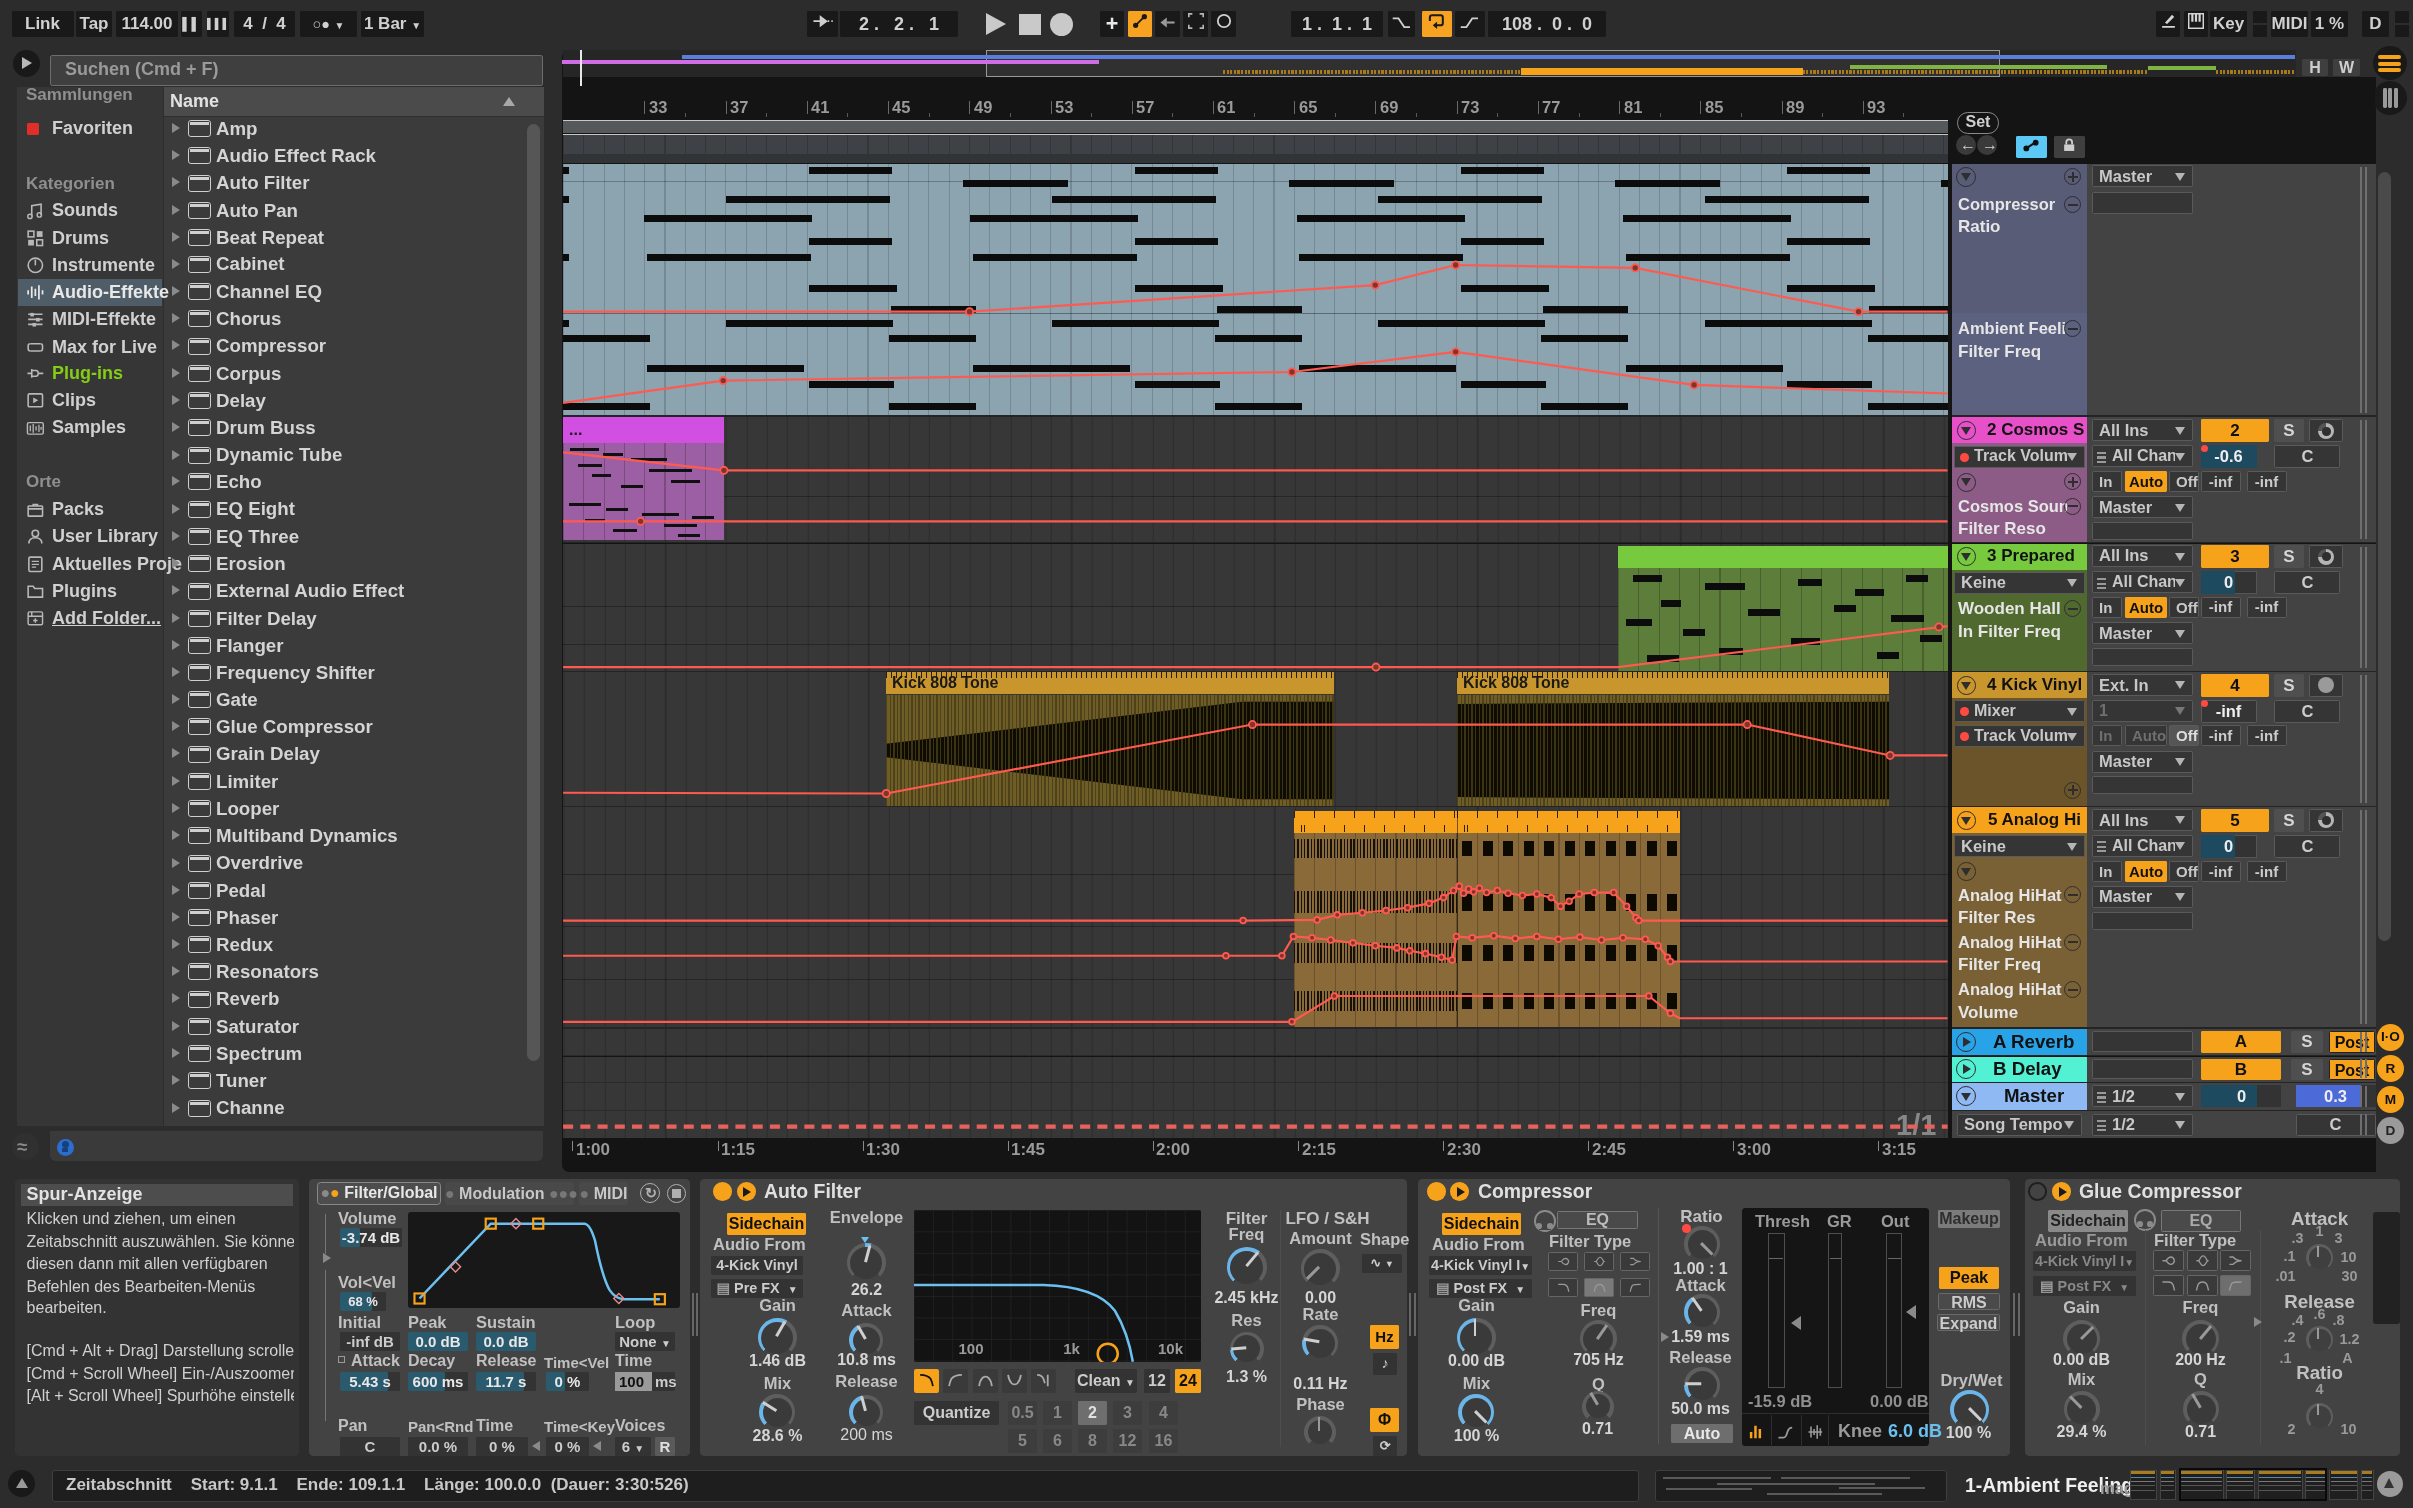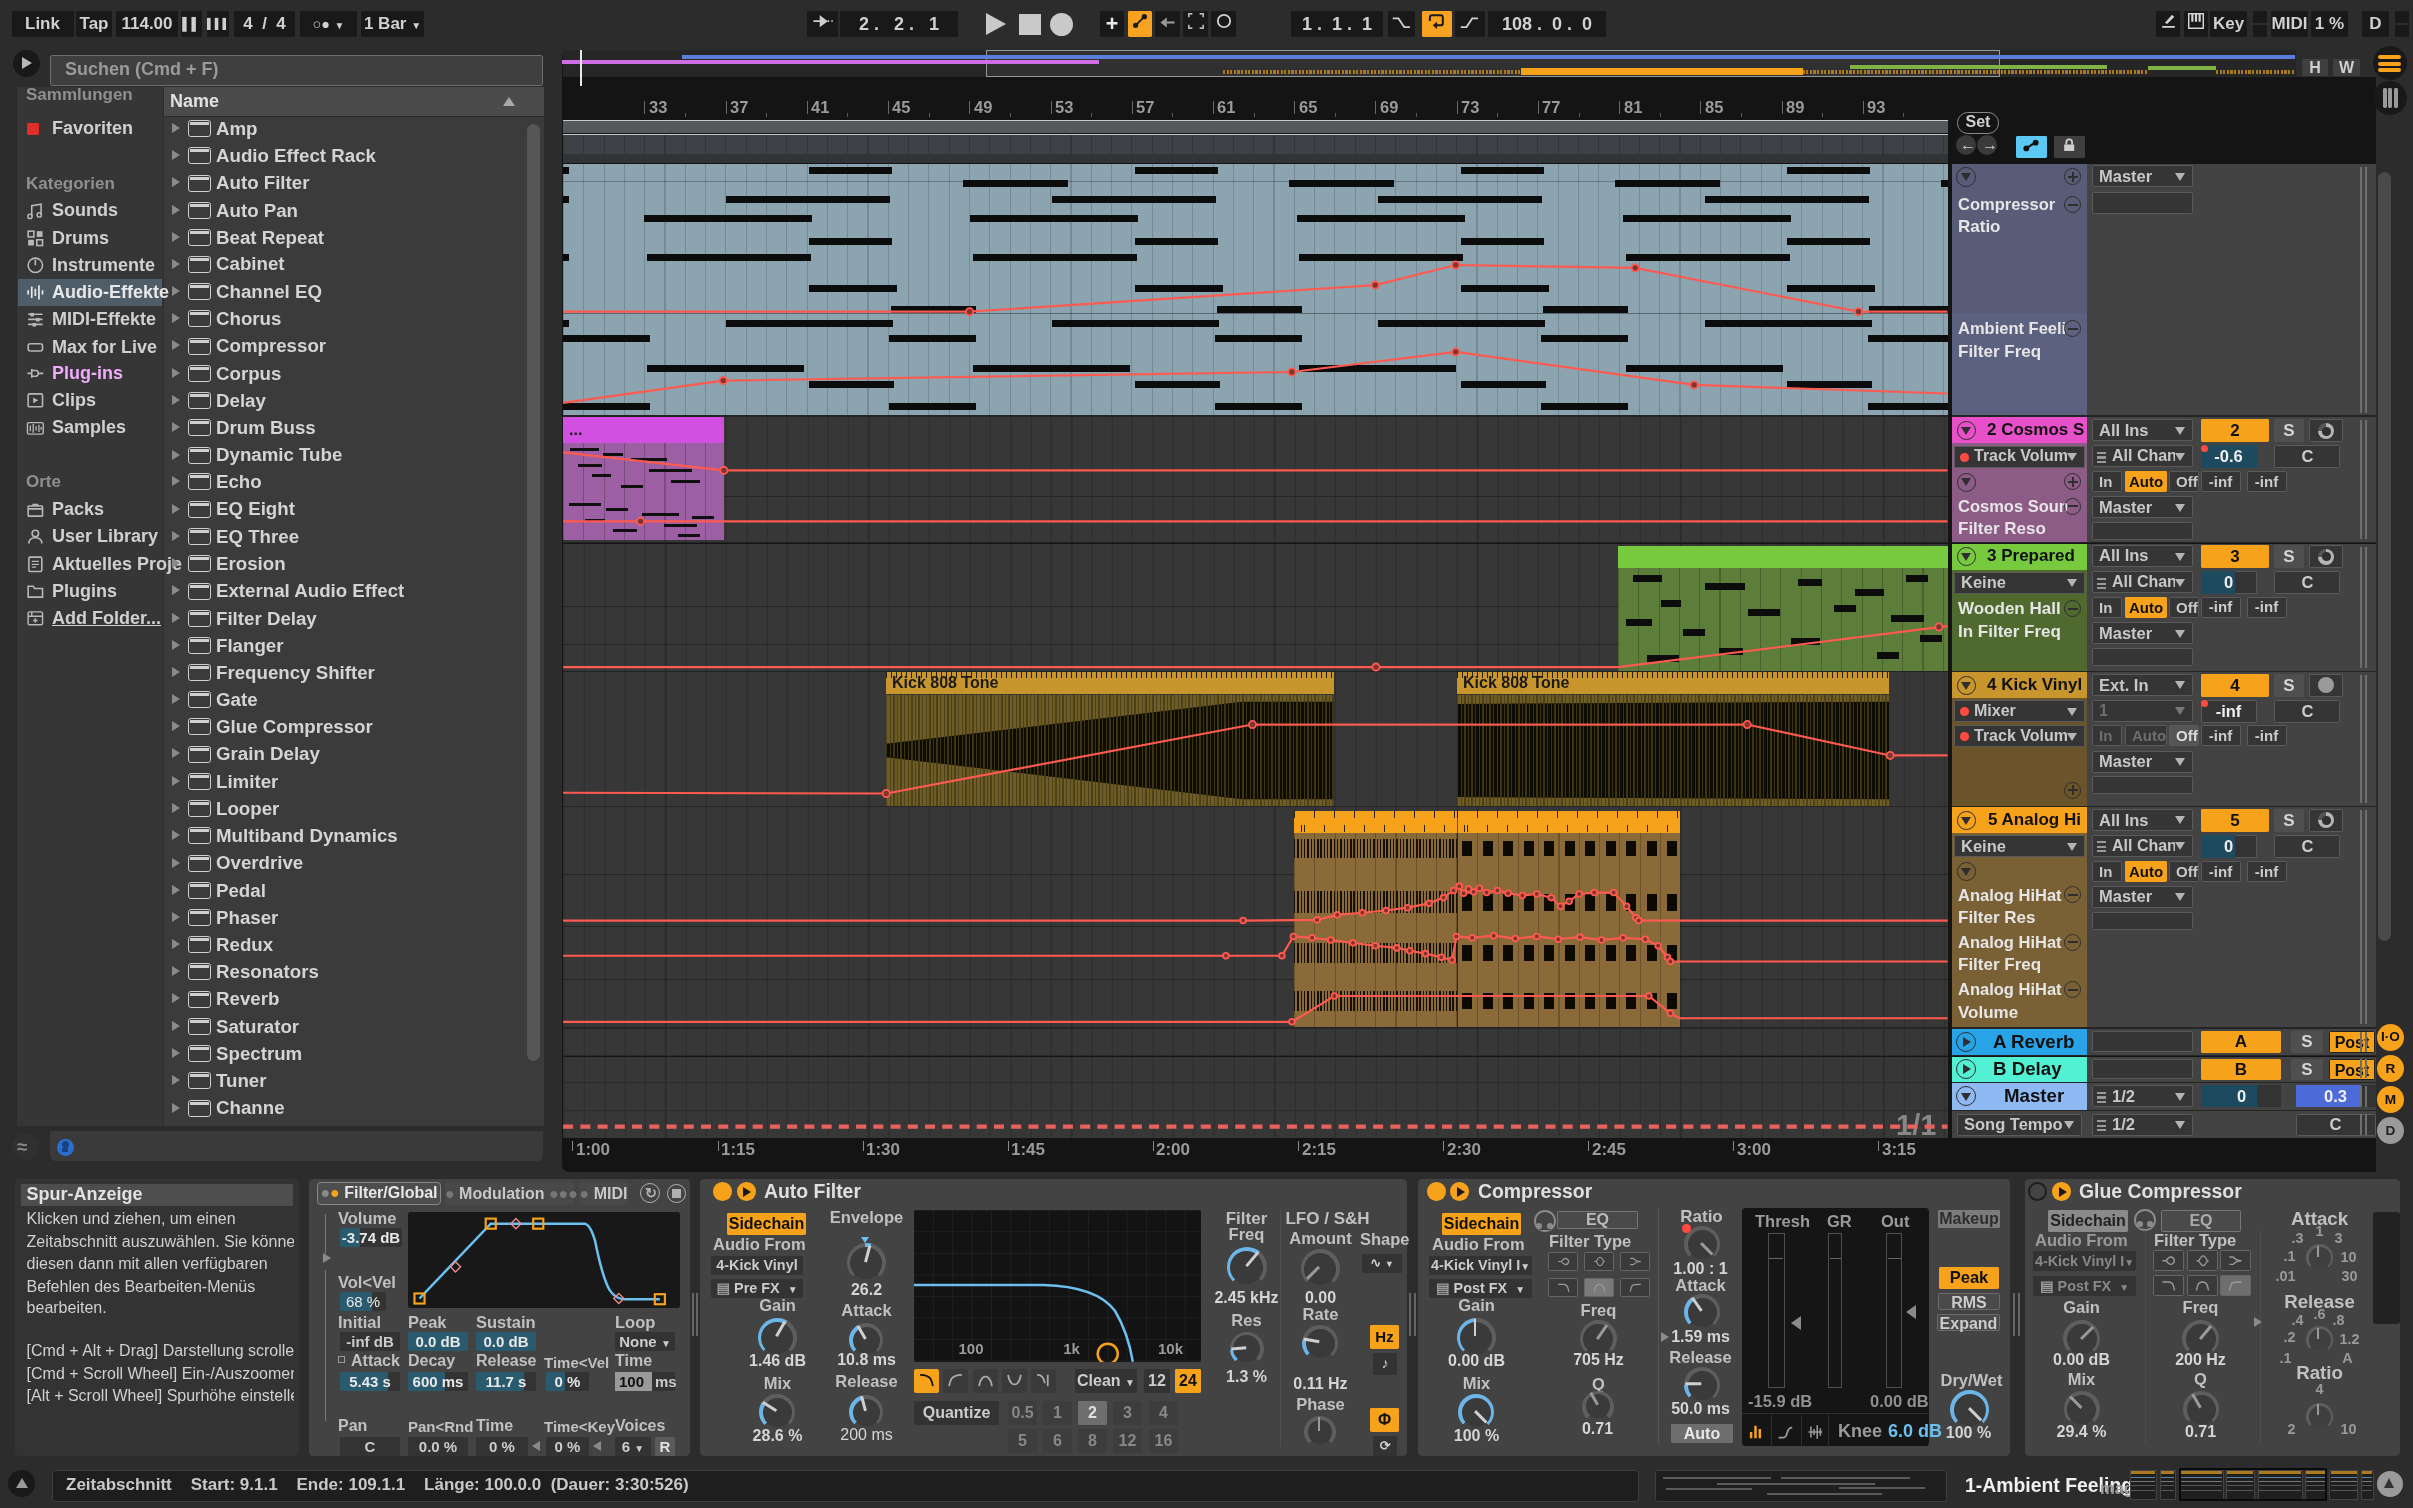--- a/index.html
+++ b/index.html
@@ -450,21 +450,21 @@
 <div style="position:absolute;left:52px;top:307px;height:25px;line-height:25px;font-size:18px;color:#d0d0d0;font-weight:700;white-space:nowrap;text-align:left;">MIDI-Effekte</div>
 <div style="position:absolute;left:26px;top:338px;width:18.7px;height:18.7px;"><svg width="18.7" height="18.7" viewBox="0 0 26 26">
       <path d="M6 8 Q3 8 3 11 V15 Q3 18 6 18 M20 8 Q23 8 23 11 V15 Q23 18 20 18" stroke="#b8b8b8" stroke-width="2.2" fill="none"></path>
       <path d="M6 8 H20 M6 18 H20" stroke="#b8b8b8" stroke-width="2.2"></path>
     </svg></div>
 <div style="position:absolute;left:52px;top:335px;height:25px;line-height:25px;font-size:18px;color:#d0d0d0;font-weight:700;white-space:nowrap;text-align:left;">Max for Live</div>
 <div style="position:absolute;left:26px;top:364px;width:18.7px;height:18.7px;"><svg width="18.7" height="18.7" viewBox="0 0 26 26">
       <path d="M2 13 H8 M18 13 H24" stroke="#b8b8b8" stroke-width="2.2"></path>
       <path d="M8 7 V19 M8 9 H14 Q17 9 17 13 Q17 17 14 17 H8" stroke="#b8b8b8" stroke-width="2.2" fill="none"></path>
     </svg></div>
-<div style="position:absolute;left:52px;top:361px;height:25px;line-height:25px;font-size:18px;color:#f0abfc;font-weight:700;white-space:nowrap;text-align:center;">Plug-ins</div>
+<div style="position:absolute;left:52px;top:361px;height:25px;line-height:25px;font-size:18px;color:#84cc16;font-weight:700;white-space:nowrap;text-align:center;">Plug-ins</div>
 <div style="position:absolute;left:26px;top:391px;width:18.7px;height:18.7px;"><svg width="18.7" height="18.7" viewBox="0 0 26 26">
       <rect x="3" y="4" width="20" height="18" rx="2" fill="none" stroke="#b8b8b8" stroke-width="2.2"></rect>
       <path d="M10 9 L17 13 L10 17 Z" fill="#b8b8b8"></path>
     </svg></div>
 <div style="position:absolute;left:52px;top:388px;height:25px;line-height:25px;font-size:18px;color:#d0d0d0;font-weight:700;white-space:nowrap;text-align:left;">Clips</div>
 <div style="position:absolute;left:26px;top:419px;width:18.7px;height:18.7px;"><svg width="18.7" height="18.7" viewBox="0 0 26 26">
       <rect x="2" y="5" width="22" height="16" rx="2" fill="none" stroke="#b8b8b8" stroke-width="2"></rect>
       <path d="M6 9 V17 M10 7 V19 M14 10 V16 M18 8 V18 M21 11 V15" stroke="#b8b8b8" stroke-width="1.8"></path>
     </svg></div>
 <div style="position:absolute;left:52px;top:415px;height:25px;line-height:25px;font-size:18px;color:#d0d0d0;font-weight:700;white-space:nowrap;text-align:left;">Samples</div>
@@ -1008,21 +1008,21 @@
 <div style="position:absolute;left:645px;top:1183px;height:20px;line-height:20px;font-size:14.4px;color:#b0b0b0;font-weight:700;white-space:nowrap;text-align:left;">↻</div>
 <div style="position:absolute;left:667px;top:1184px;width:18.7px;height:18.7px;border-radius:50%;background:transparent;border:1.8px solid #b0b0b0;"></div>
 <div style="position:absolute;left:672px;top:1189px;width:8.6px;height:8.6px;background:#b0b0b0;"></div>
 <div style="position:absolute;left:338px;top:1207px;height:23px;line-height:23px;font-size:16.5px;color:#c0c0c0;font-weight:700;white-space:nowrap;text-align:left;">Volume</div>
 <div style="position:absolute;left:340px;top:1228px;width:62px;height:19.4px;background:#333;border-radius:1.4px;"></div>
 <div style="position:absolute;left:340px;top:1228px;width:20px;height:19.4px;background:#2a5a6d;border-radius:1.4px;"></div>
 <div style="position:absolute;left:340px;top:1228px;width:62px;height:19.4px;color:#e8e8e8;font-size:15px;font-weight:700;text-align:center;line-height:19.4px;">-3.74 dB</div>
 <div style="position:absolute;left:338px;top:1271px;height:23px;line-height:23px;font-size:16.5px;color:#c0c0c0;font-weight:700;white-space:nowrap;text-align:left;">Vol&lt;Vel</div>
 <div style="position:absolute;left:340px;top:1292px;width:46px;height:19.4px;background:#333;border-radius:1.4px;"></div>
 <div style="position:absolute;left:340px;top:1292px;width:32px;height:19.4px;background:#2a5a6d;border-radius:1.4px;"></div>
-<div style="position:absolute;left:340px;top:1292px;width:46px;height:19.4px;color:#e8e8e8;font-size:15px;font-weight:400;text-align:center;line-height:19.4px;">68 %</div>
+<div style="position:absolute;left:340px;top:1292px;width:46px;height:19.4px;color:#e8e8e8;font-size:13px;font-weight:700;text-align:center;line-height:19.4px;">68 %</div>
 <div style="position:absolute;left:338px;top:1311px;height:23px;line-height:23px;font-size:16.5px;color:#c0c0c0;font-weight:700;white-space:nowrap;text-align:left;">Initial</div>
 <div style="position:absolute;left:408px;top:1311px;height:23px;line-height:23px;font-size:16.5px;color:#c0c0c0;font-weight:700;white-space:nowrap;text-align:left;">Peak</div>
 <div style="position:absolute;left:476px;top:1311px;height:23px;line-height:23px;font-size:16.5px;color:#c0c0c0;font-weight:700;white-space:nowrap;text-align:left;">Sustain</div>
 <div style="position:absolute;left:615px;top:1311px;height:23px;line-height:23px;font-size:16.5px;color:#c0c0c0;font-weight:700;white-space:nowrap;text-align:left;">Loop</div>
 <div style="position:absolute;left:340px;top:1332px;width:60px;height:19.4px;background:#333;border-radius:1.4px;color:#ccc;font-size:15px;font-weight:700;text-align:center;line-height:19.4px;">-inf dB</div>
 <div style="position:absolute;left:408px;top:1332px;width:60px;height:19.4px;background:#333;border-radius:1.4px;"></div>
 <div style="position:absolute;left:408px;top:1332px;width:60px;height:19.4px;background:#2a5a6d;border-radius:1.4px;"></div>
 <div style="position:absolute;left:408px;top:1332px;width:60px;height:19.4px;color:#e8e8e8;font-size:15px;font-weight:700;text-align:center;line-height:19.4px;">0.0 dB</div>
 <div style="position:absolute;left:476px;top:1332px;width:60px;height:19.4px;background:#333;border-radius:1.4px;"></div>
 <div style="position:absolute;left:476px;top:1332px;width:60px;height:19.4px;background:#2a5a6d;border-radius:1.4px;"></div>

